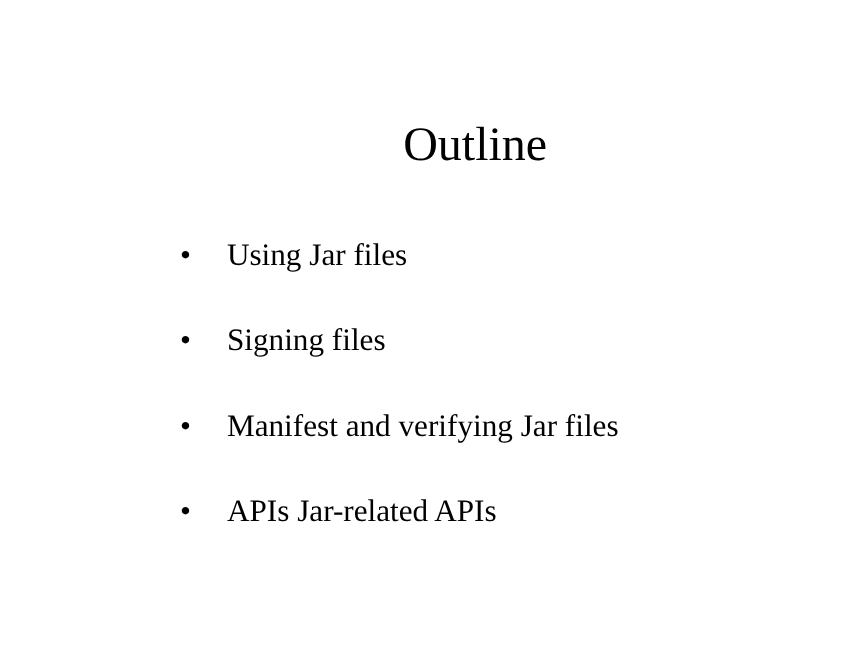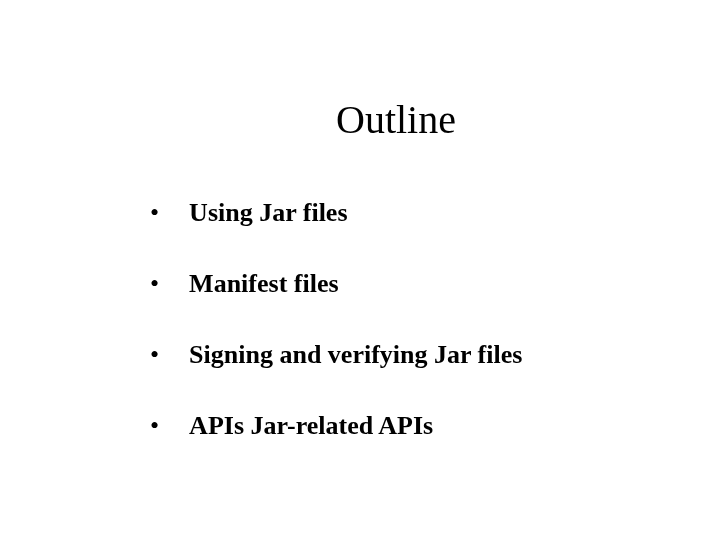--- a/index.html
+++ b/index.html
@@ -36,39 +36,38 @@
       line-height: 1.35;
       display: flex;
       align-items: baseline;
     }
     .bullet-dot {
       margin-right: 18px;
       font-size: 26px;
     }
     .bullet-text {
       flex: 1;
-      font-weight: bold;
     }
   </style>
 </head>
 <body>
 
 <div class="slide">
   <h1 class="title">Outline</h1>
   <ul class="bullet-list">
     <li class="bullet-item">
       <span class="bullet-dot">•</span>
       <span class="bullet-text">Using Jar files</span>
     </li>
     <li class="bullet-item">
       <span class="bullet-dot">•</span>
-      <span class="bullet-text">Manifest files</span>
+      <span class="bullet-text">Signing files</span>
     </li>
     <li class="bullet-item">
       <span class="bullet-dot">•</span>
-      <span class="bullet-text">Signing and verifying Jar files</span>
+      <span class="bullet-text">Manifest and verifying Jar files</span>
     </li>
     <li class="bullet-item">
       <span class="bullet-dot">•</span>
       <span class="bullet-text">APIs Jar-related APIs</span>
     </li>
   </ul>
 </div>
 
 </body></html>

